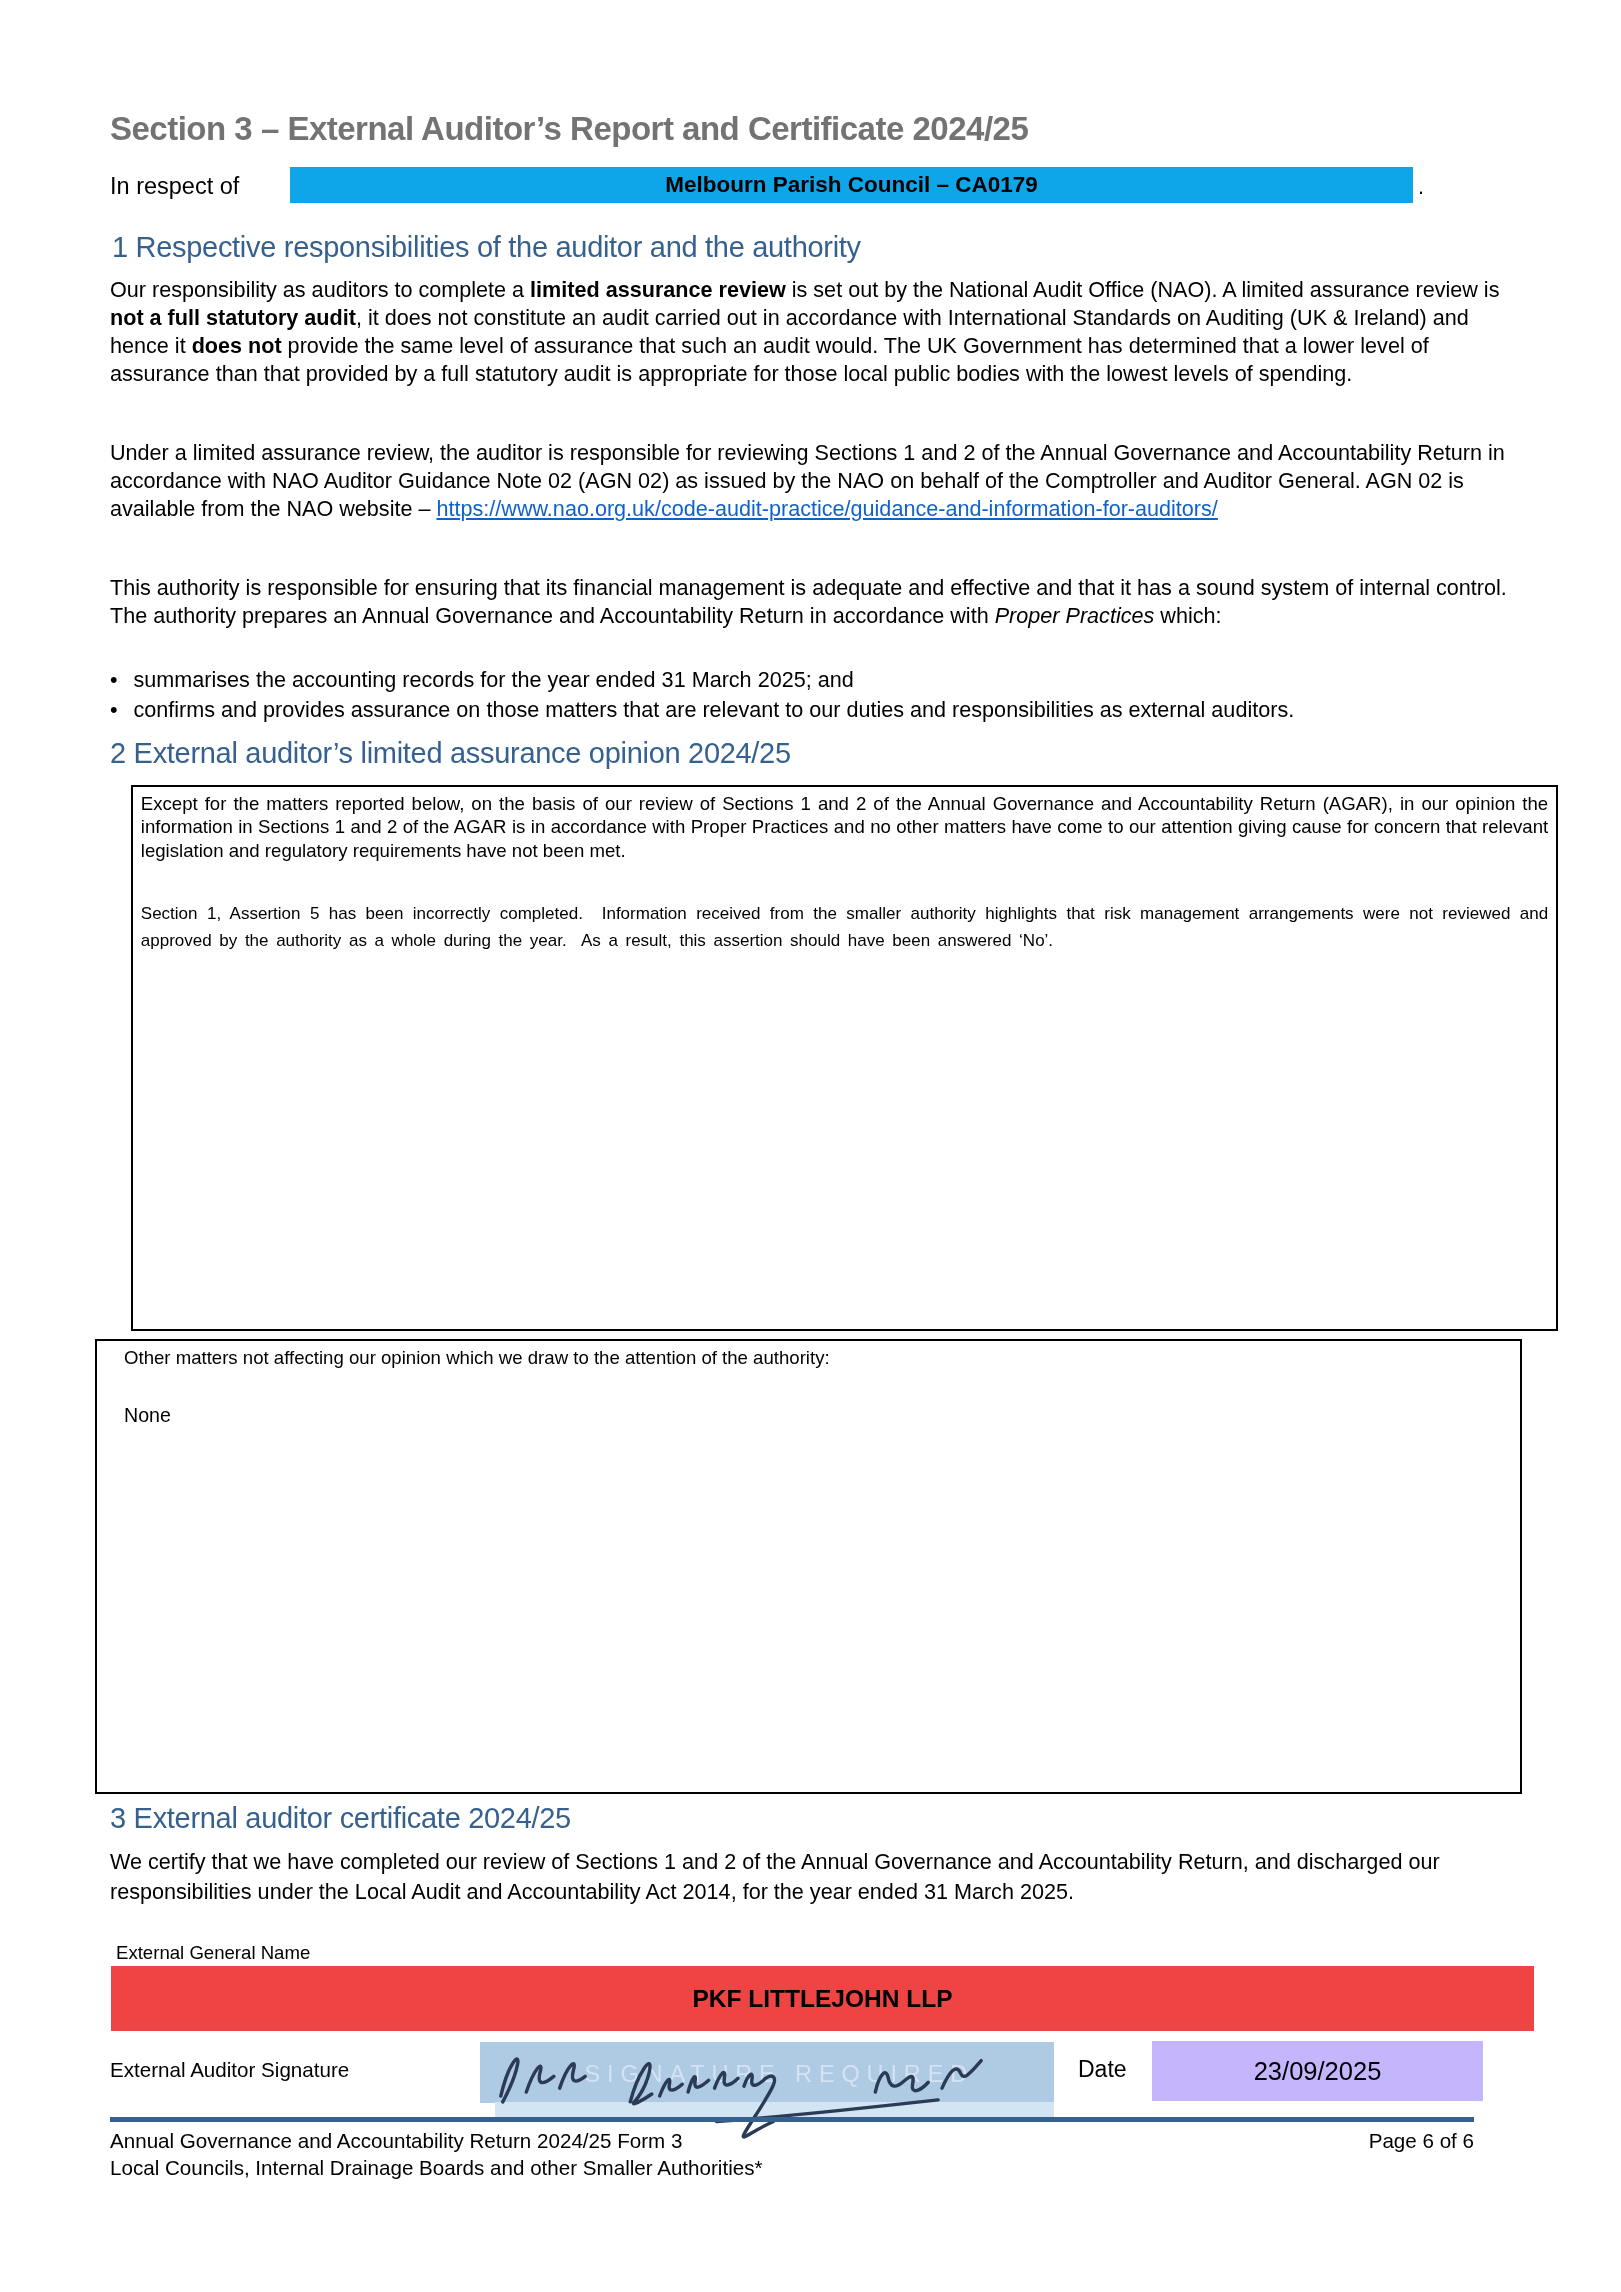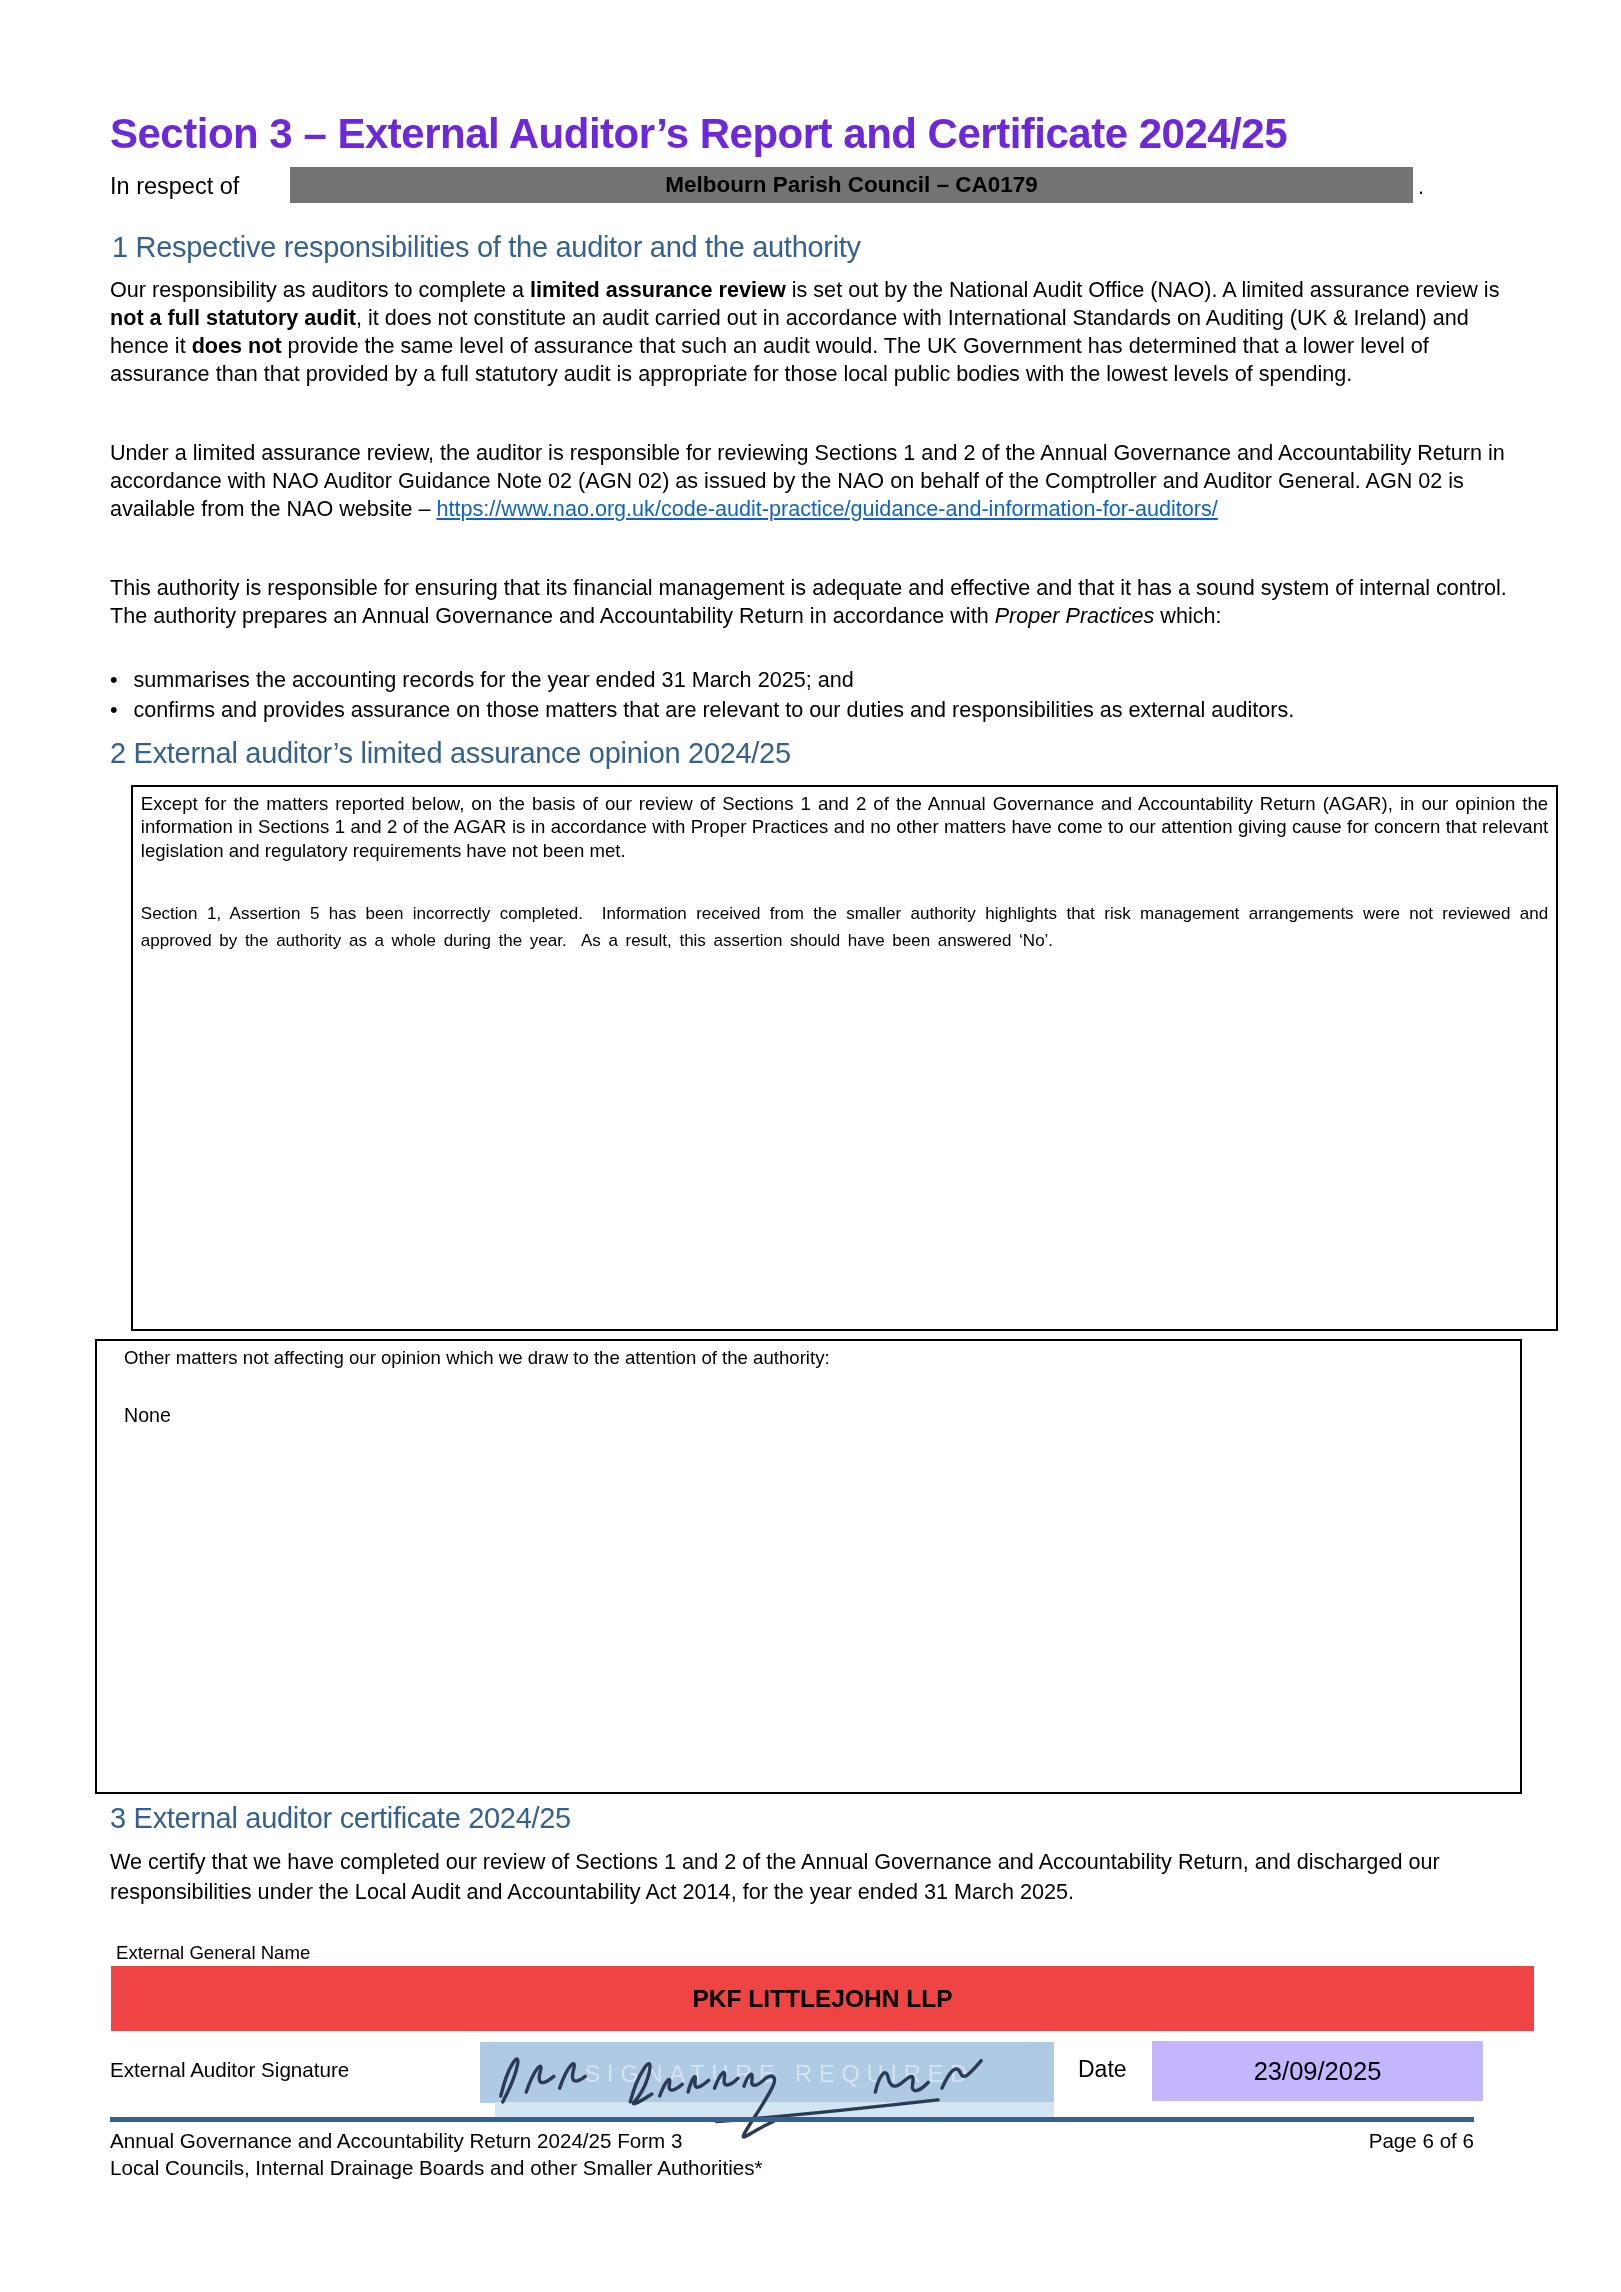--- a/index.html
+++ b/index.html
@@ -5,26 +5,26 @@
   * { margin:0; padding:0; box-sizing:border-box; }
   html,body { background:#ffffff; }
   body { font-family:"Liberation Sans","DejaVu Sans",sans-serif; color:#000; }
   .page {
     position:relative; width:1621px; height:2293px; background:#fff; overflow:hidden;
   }
   .abs { position:absolute; }
 
   .report-title {
     left:110px; top:110px; width:1274px;
-    font-size:42px; font-weight:bold; color:#6d28d9; letter-spacing:-0.5px;
+    font-size:33px; font-weight:bold; color:#737373; letter-spacing:-0.5px;
   }
 
   .respect-label { left:110px; top:173px; font-size:23.5px; }
   .respect-field {
-    left:290px; top:167px; width:1123px; height:36px; background:#737373;
+    left:290px; top:167px; width:1123px; height:36px; background:#0ea5e9;
     display:flex; align-items:center; justify-content:center;
     font-size:22.5px; font-weight:bold;
   }
   .respect-period { left:1418px; top:174px; font-size:21.6px; }
 
   .h-blue { color:#36618F; font-size:29px; font-weight:normal; letter-spacing:-0.3px; }
   .h1 { left:112px; top:231px; width:1372px; }
   .h2 { left:110px; top:737px; width:1372px; }
   .h3 { left:110px; top:1802px; width:1372px; }
 

